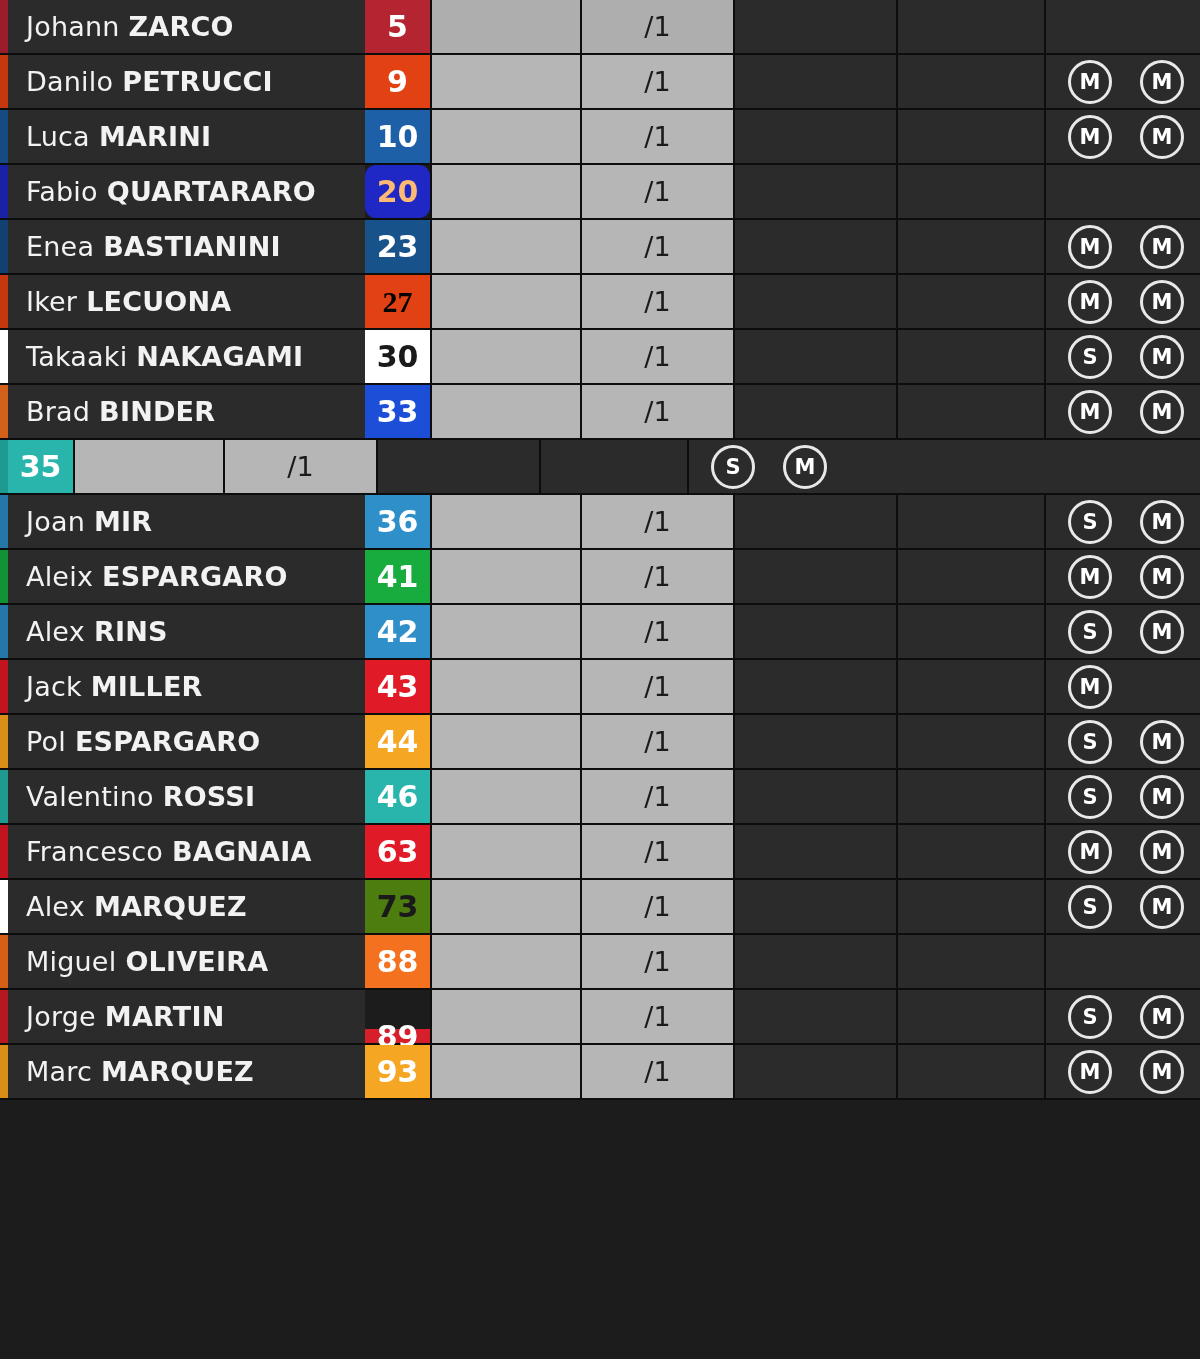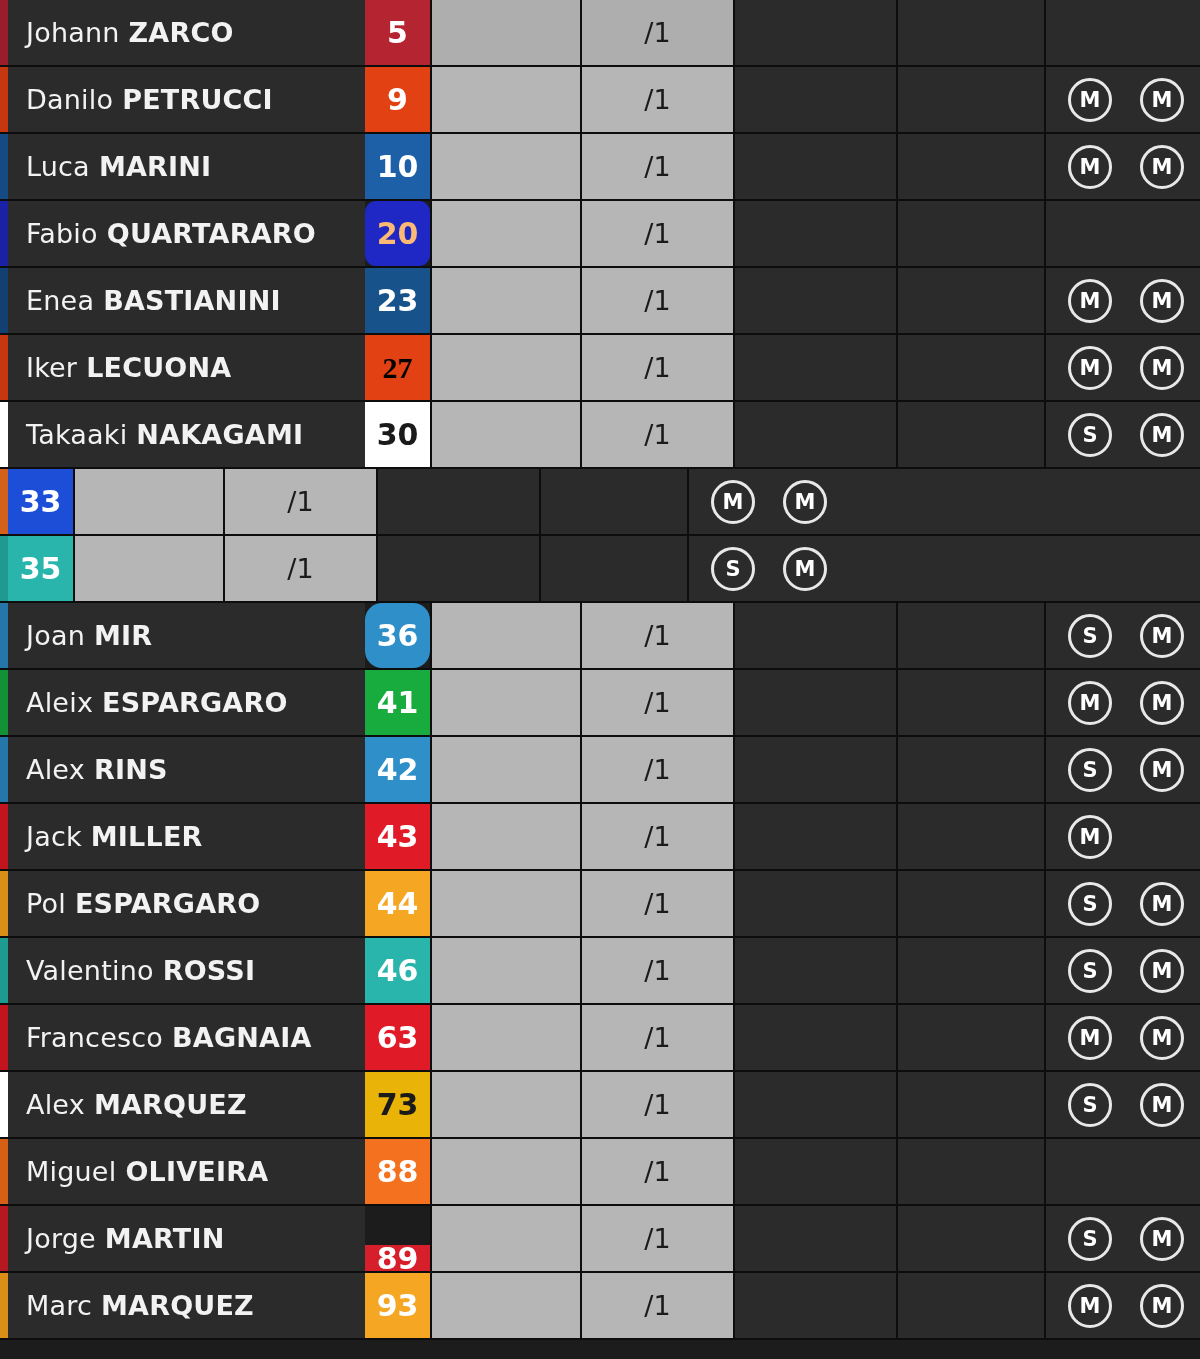--- a/index.html
+++ b/index.html
@@ -12,21 +12,21 @@
     height: 1359px;
     font-family: "DejaVu Sans", sans-serif;
     overflow: hidden;
   }
   .grid {
     width: 1200px;
     border-collapse: collapse;
   }
   .row {
     display: flex;
-    height: 67px;
+    height: 55px;
     box-sizing: border-box;
     border-bottom: 2px solid #0d0d0d;
     align-items: stretch;
   }
   
   .accent {
     width: 8px;
     flex: 0 0 8px;
   }
   
@@ -274,20 +274,24 @@
         <div class="tyre-slot">
           <div class="tyre">S</div>
         </div>
         <div class="tyre-slot">
           <div class="tyre">M</div>
         </div>
       </div>
     </div>
     <div class="row">
       <div class="accent" style="background: rgb(212, 97, 26);"></div>
+      <div class="name-cell">
+        <span class="first">Brad</span>
+        <span class="last">BINDER</span>
+      </div>
       <div class="num-cell" style="background: #1d4ed8; color: rgb(255, 255, 255);">33</div>
       <div class="grey-cell"></div>
       <div class="laps-cell">/1</div>
       <div class="dark-cell-a"></div>
       <div class="dark-cell-b"></div>
       <div class="tyre-cell">
         <div class="tyre-slot">
           <div class="tyre">M</div>
         </div>
         <div class="tyre-slot">
@@ -310,21 +314,21 @@
           <div class="tyre">M</div>
         </div>
       </div>
     </div>
     <div class="row">
       <div class="accent" style="background: rgb(36, 119, 168);"></div>
       <div class="name-cell">
         <span class="first">Joan</span>
         <span class="last">MIR</span>
       </div>
-      <div class="num-cell" style="background: rgb(46, 143, 201); color: rgb(255, 255, 255); border-radius: 17px;">36</div>
+      <div class="num-cell" style="background: rgb(46, 143, 201); color: rgb(255, 255, 255);">36</div>
       <div class="grey-cell"></div>
       <div class="laps-cell">/1</div>
       <div class="dark-cell-a"></div>
       <div class="dark-cell-b"></div>
       <div class="tyre-cell">
         <div class="tyre-slot">
           <div class="tyre">S</div>
         </div>
         <div class="tyre-slot">
           <div class="tyre">M</div>
@@ -450,21 +454,21 @@
           <div class="tyre">M</div>
         </div>
       </div>
     </div>
     <div class="row">
       <div class="accent" style="background: rgb(255, 255, 255);"></div>
       <div class="name-cell">
         <span class="first">Alex</span>
         <span class="last">MARQUEZ</span>
       </div>
-      <div class="num-cell" style="background: #eab308; color: rgb(26, 26, 26);">73</div>
+      <div class="num-cell" style="background: #4d7c0f; color: rgb(26, 26, 26);">73</div>
       <div class="grey-cell"></div>
       <div class="laps-cell">/1</div>
       <div class="dark-cell-a"></div>
       <div class="dark-cell-b"></div>
       <div class="tyre-cell">
         <div class="tyre-slot">
           <div class="tyre">S</div>
         </div>
         <div class="tyre-slot">
           <div class="tyre">M</div>

